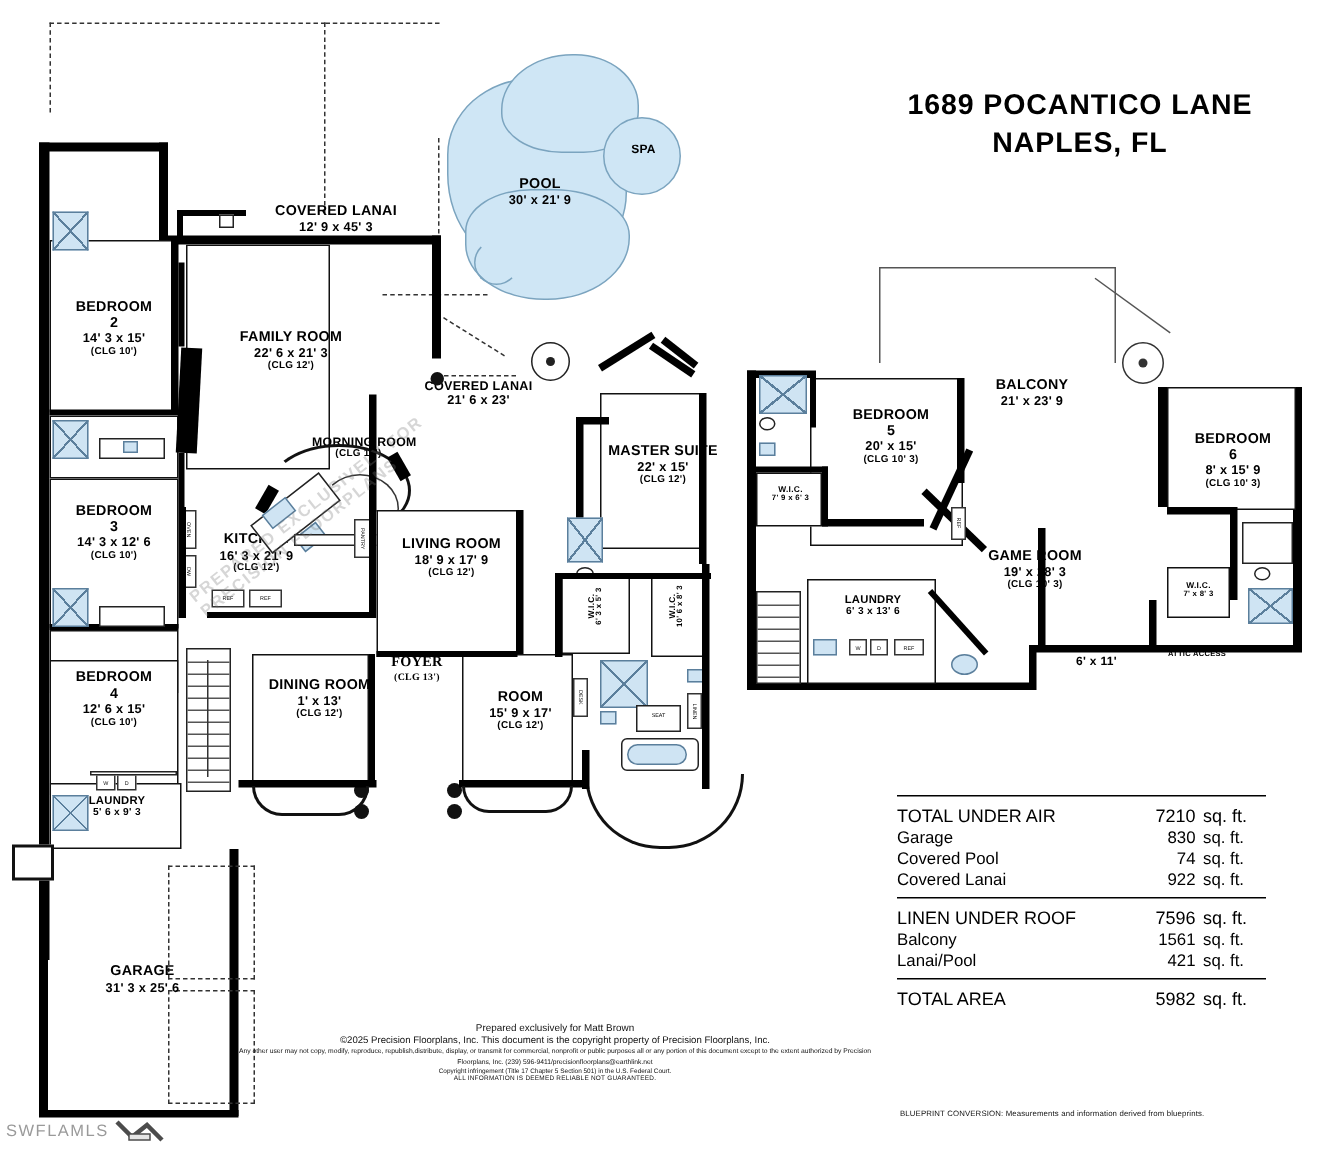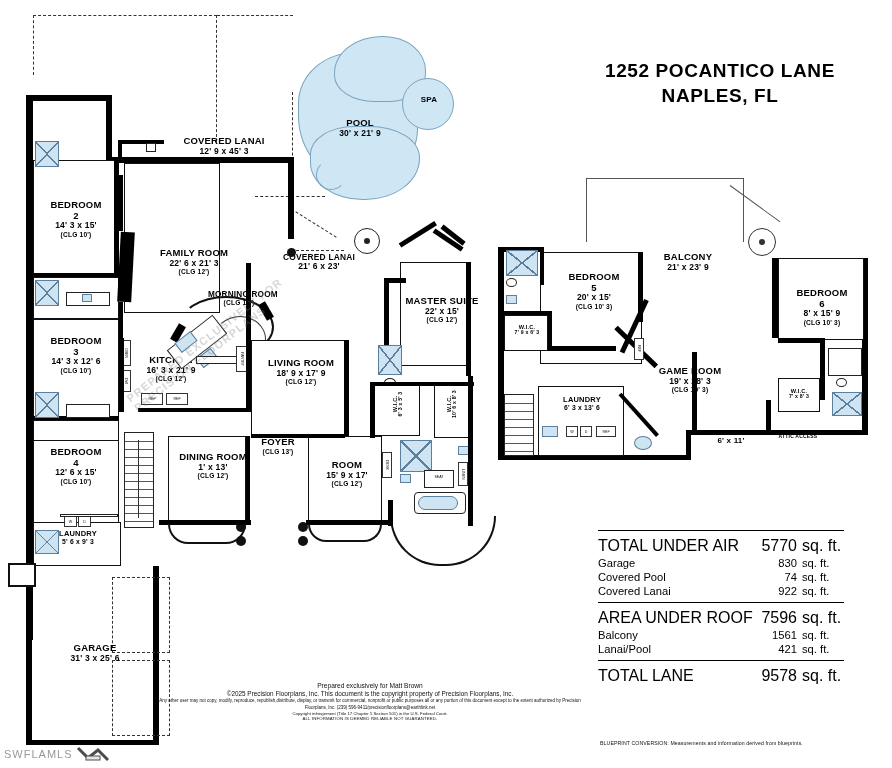--- a/index.html
+++ b/index.html
@@ -57,21 +57,21 @@
   
   #area-table {
     position:absolute; left:598px; top:526px; width:246px;
     font-size:11.2px;
   }
   #area-table table { border-collapse:collapse; width:100%; }
   #area-table td { padding:1px 0; vertical-align:bottom; white-space:nowrap; }
   #area-table td.lab { text-align:left; }
   #area-table td.val { text-align:right; padding-right:5px; font-variant-numeric:tabular-nums;}
   #area-table td.unit{ text-align:left; width:42px; }
-  #area-table tr.big td { font-size:16px; padding-top:3px;margin-top:32px; }
+  #area-table tr.big td { font-size:12px; padding-top:3px;margin-top:32px; }
   .rule { height:1px; background:#000; margin:4px 0 3px 0; }
   #conv-note {
     position:absolute; left:600px; top:740px; width:262px;
     font-size:5.2px; letter-spacing:.1px; color:#111;
   }
 
   
   #credits {
     position:absolute; left:150px; top:682px; width:440px;
     text-align:center; color:#111;
@@ -107,21 +107,21 @@
   .apl { position:absolute; border:1px solid #333; background:#fff; font-size:3.6px;
          display:flex; align-items:center; justify-content:center; color:#111; }
   .aplv { writing-mode: vertical-rl; }
 </style>
 </head>
 <body>
 
 <div id="stage">
 
   <div id="title">
-    <span>1252 POCANTICO LANE</span>
+    <span>1689 POCANTICO LANE</span>
     <span class="l2">NAPLES, FL</span>
   </div>
 
   <div id="pool-wrap">
     <div class="pool-body" style="left:6px; top:22px; width:120px; height:128px; border-radius:48% 38% 42% 46%/40% 44% 40% 50%;"></div>
     <div class="pool-body" style="left:42px; top:6px; width:92px; height:66px; border-radius:52% 46% 40% 44%/56% 52% 42% 40%;"></div>
     <div class="pool-body" style="left:18px; top:96px; width:110px; height:74px; border-radius:40% 46% 50% 48%/38% 42% 56% 50%;"></div>
     <div class="pool-body" style="left:110px; top:48px; width:52px; height:52px; border-radius:50%;"></div>
     <div class="abs" style="left:24px; top:130px; width:30px; height:30px; border:1.4px solid #7ba4bf; border-radius:50%; border-right-color:transparent; border-top-color:transparent;"></div>
 
@@ -223,21 +223,21 @@
 
     <div class="lbl" style="left:160px; top:136px; width:128px;">
       <span class="nm">COVERED LANAI</span>
       <span class="dim">12' 9 x 45' 3</span>
     </div>
     <div class="wall" style="left:118px; top:140px; width:46px; height:4px;"></div>
     <div class="wall" style="left:118px; top:140px; width:4px; height:22px;"></div>
     <div class="fixture" style="left:146px; top:143px; width:10px; height:9px;"></div>
 
     <div class="room" style="left:124px; top:163px; width:96px; height:150px;"></div>
-    <div class="lbl" style="left:134px; top:220px; width:120px;margin-top:28px;">
+    <div class="lbl" style="left:134px; top:220px; width:120px;">
       <span class="nm">FAMILY ROOM</span>
       <span class="dim">22' 6 x 21' 3</span>
       <span class="clg">(CLG 12')</span>
     </div>
     <div class="wall" style="left:119px; top:232px; width:14px; height:70px; transform:rotate(3deg);"></div>
     <div class="wall" style="left:119px; top:175px; width:4px; height:56px;"></div>
     <div class="wall" style="left:119px; top:302px; width:4px; height:36px;"></div>
 
     <div class="lbl" style="left:208px; top:290px; width:62px;">
       <span class="nm" style="font-size:8.2px;">MORNING ROOM</span>
@@ -328,21 +328,21 @@
       <span class="dim">10' 6 x 8' 3</span>
     </div>
 
     <div class="room" style="left:168px; top:436px; width:78px; height:88px;"></div>
     <div class="lbl" style="left:174px; top:452px; width:78px;">
       <span class="nm">DINING ROOM</span>
       <span class="dim">1' x 13'</span>
       <span class="clg">(CLG 12')</span>
     </div>
 
-    <div class="lbl" style="left:250px; top:437px; width:56px;">
+    <div class="lbl" style="left:250px; top:437px; width:56px;font-family:Liberation Serif, serif;">
       <span class="nm">FOYER</span>
       <span class="clg">(CLG 13')</span>
     </div>
     <div class="wall" style="left:246px; top:436px; width:4px; height:88px;"></div>
     <div class="abs" style="left:236px; top:522px; width:10px; height:10px; background:#111; border-radius:50%;"></div>
     <div class="abs" style="left:236px; top:536px; width:10px; height:10px; background:#111; border-radius:50%;"></div>
     <div class="abs" style="left:298px; top:522px; width:10px; height:10px; background:#111; border-radius:50%;"></div>
     <div class="abs" style="left:298px; top:536px; width:10px; height:10px; background:#111; border-radius:50%;"></div>
 
     <div class="room" style="left:308px; top:436px; width:74px; height:88px;"></div>
@@ -495,21 +495,21 @@
     <div class="apl aplv" style="left:634px; top:338px; width:10px; height:22px;">REF</div>
   </div>
 
   <div id="area-table">
     <div class="rule"></div>
     <div>
       <table>
         <tbody>
             <tr class="big">
           <td class="lab">TOTAL UNDER AIR</td>
-          <td class="val">5770</td>
+          <td class="val">7210</td>
           <td class="unit">sq. ft.</td>
         </tr>
         <tr>
           <td class="lab">Garage</td>
           <td class="val">830</td>
           <td class="unit">sq. ft.</td>
         </tr>
         <tr>
           <td class="lab">Covered Pool</td>
           <td class="val">74</td>
@@ -521,21 +521,21 @@
           <td class="unit">sq. ft.</td>
         </tr>
       </tbody>
         </table>
     </div>
     <div class="rule"></div>
     <div>
       <table>
         <tbody>
             <tr class="big">
-          <td class="lab">AREA UNDER ROOF</td>
+          <td class="lab">LINEN UNDER ROOF</td>
           <td class="val">7596</td>
           <td class="unit">sq. ft.</td>
         </tr>
         <tr>
           <td class="lab">Balcony</td>
           <td class="val">1561</td>
           <td class="unit">sq. ft.</td>
         </tr>
         <tr>
           <td class="lab">Lanai/Pool</td>
@@ -543,22 +543,22 @@
           <td class="unit">sq. ft.</td>
         </tr>
       </tbody>
         </table>
     </div>
     <div class="rule"></div>
     <div>
       <table>
         <tbody>
             <tr class="big">
-          <td class="lab">TOTAL LANE</td>
-          <td class="val">9578</td>
+          <td class="lab">TOTAL AREA</td>
+          <td class="val">5982</td>
           <td class="unit">sq. ft.</td>
         </tr>
       </tbody>
         </table>
     </div>
   </div>
   <div id="conv-note">BLUEPRINT CONVERSION: Measurements and information derived from blueprints.</div>
 
   <div id="credits">
     <div class="c1">Prepared exclusively for Matt Brown</div>

